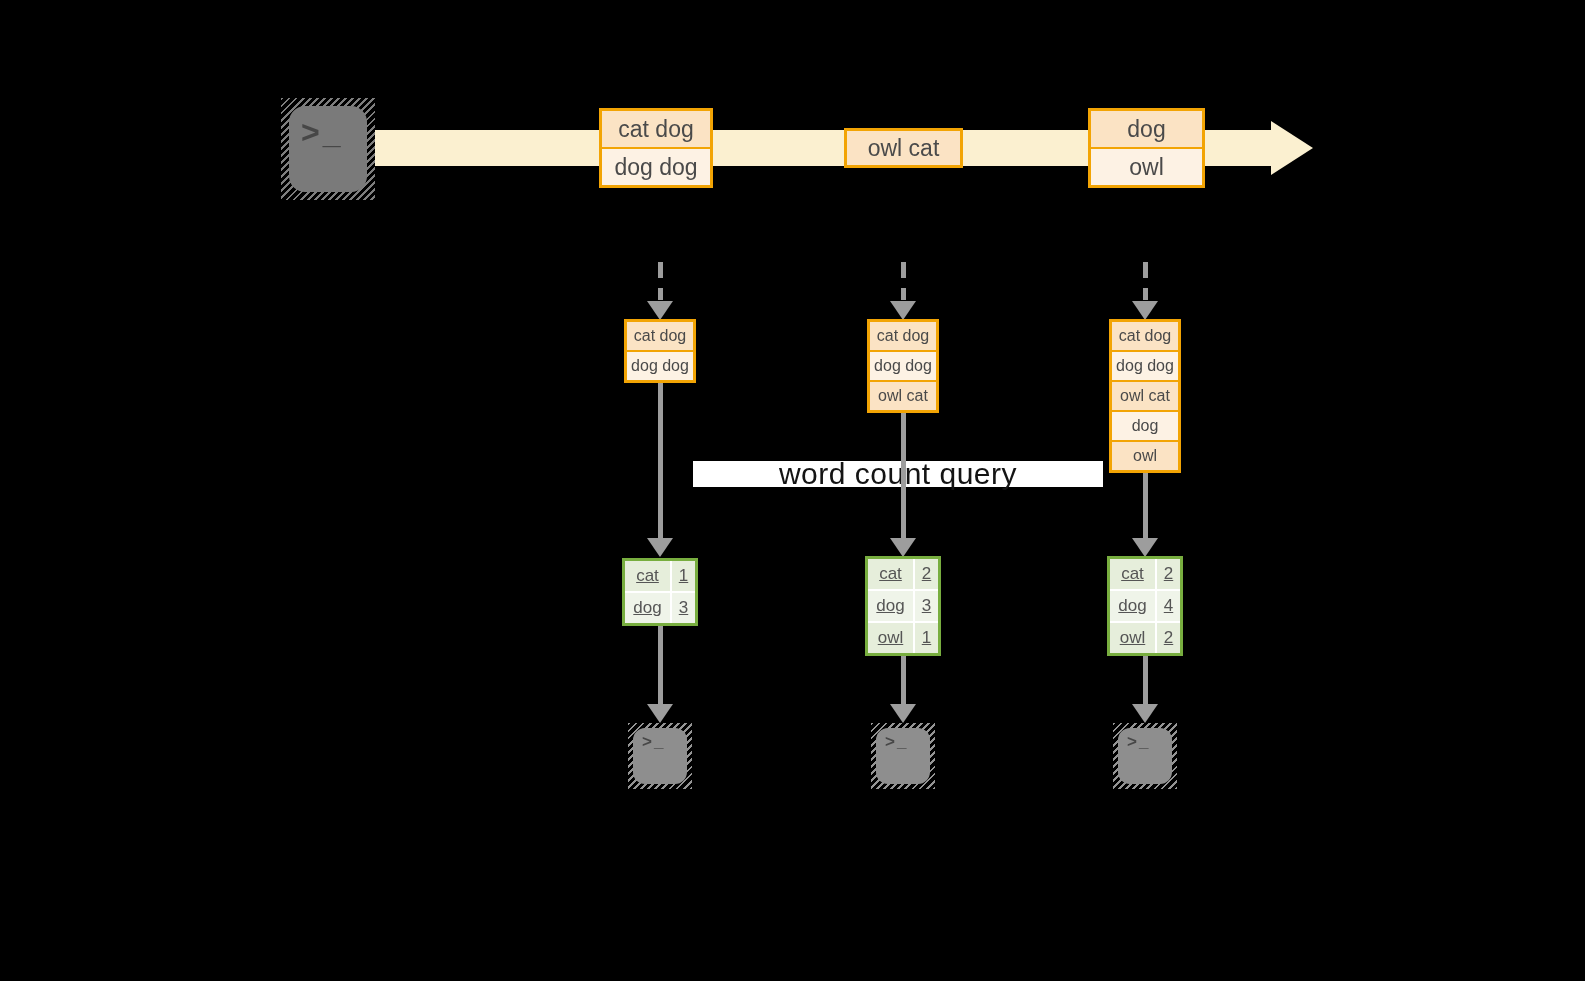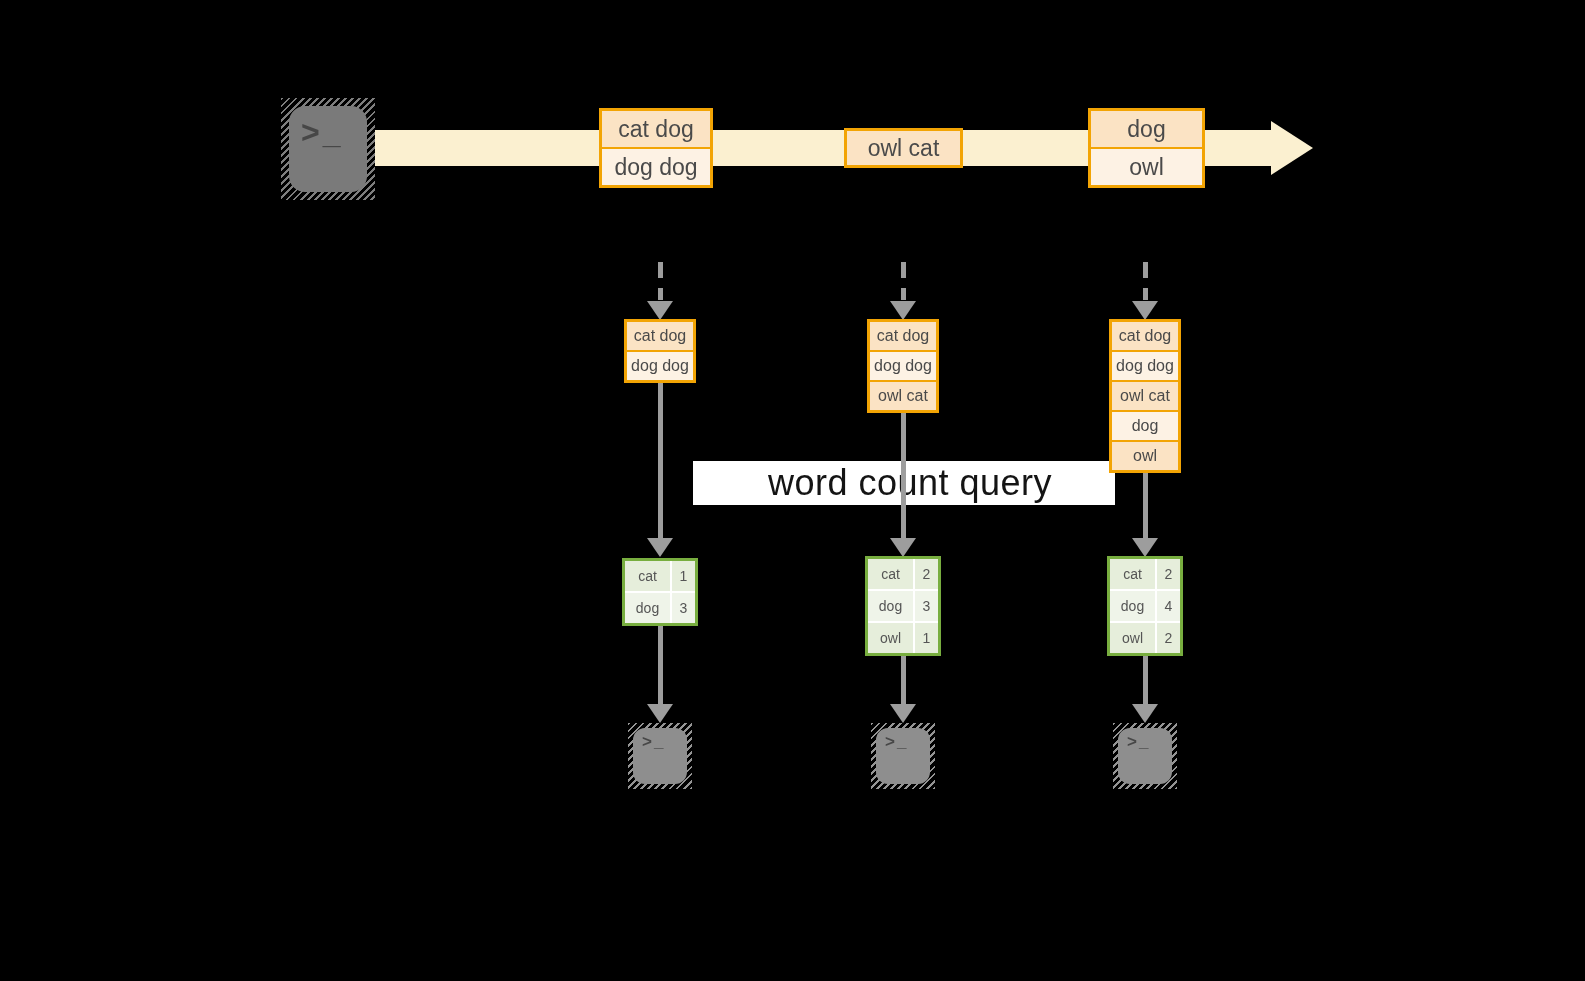--- a/index.html
+++ b/index.html
@@ -21,37 +21,37 @@
   .bandbox.single .orow { height:34px; }
   .stack .orow { height:28px; font-size:16px; }
   
   .dash  { position:absolute; width:5px; background:#9d9d9d; z-index:2; }
   .shaft { position:absolute; width:5px; background:#9d9d9d; z-index:2; }
   .ahead { position:absolute; width:0; height:0; z-index:2;
     border-left:13px solid transparent; border-right:13px solid transparent; border-top:19px solid #9d9d9d; }
   
   .gtable { position:absolute; box-sizing:border-box; border:3px solid #78ae3f; background:#fff;
     display:grid; grid-template-columns:45px 23px; grid-auto-rows:30px; gap:2px; z-index:3; }
-  .gcell { display:flex; align-items:center; justify-content:center; color:#555; font-size:14px; }
+  .gcell { display:flex; align-items:center; justify-content:center; color:#555; font-size:17px;text-decoration:underline; }
   .gcell.dark  { background:#e6eedb; }
   .gcell.light { background:#eff4e9; }
   
   .term { position:absolute; background-color:#000; z-index:3;
     background-image:repeating-linear-gradient(135deg,#7e7e7e 0 2px,transparent 2px 5px); }
   .term-inner { position:absolute; background:#7a7a7a; }
   .term.top .term-inner { inset:8px; border-radius:16px; }
   .term.bottom { background-image:repeating-linear-gradient(135deg,#949494 0 2px,transparent 2px 5px); }
   .term.bottom .term-inner { inset:5px; border-radius:12px; background:#8e8e8e; }
   .glyph { position:absolute; color:#474747; font-weight:bold; white-space:nowrap; }
   .term.top .glyph { left:12px; top:8px; font-size:32px; letter-spacing:3px; }
   .term.bottom .glyph { left:9px; top:4px; font-size:17px; letter-spacing:2px; }
   
-  .banner { position:absolute; left:693px; top:461px; width:410px; height:44px; background:#fff;
-    display:flex; align-items:center; justify-content:center; color:#141414; font-size:36px;
-    font-weight:300; letter-spacing:0.5px; z-index:1;padding-left:12px; }
+  .banner { position:absolute; left:693px; top:461px; width:410px; height:26px; background:#fff;
+    display:flex; align-items:center; justify-content:center; color:#141414; font-size:30px;
+    font-weight:300; letter-spacing:0.5px; z-index:1; }
 </style>
 </head>
 <body>
 
 <div class="canvas">
 
   <div class="band"></div>
   <div class="band-head"></div>
 
   <div class="term top" style="left:281px; top:98px; width:94px; height:102px;">

